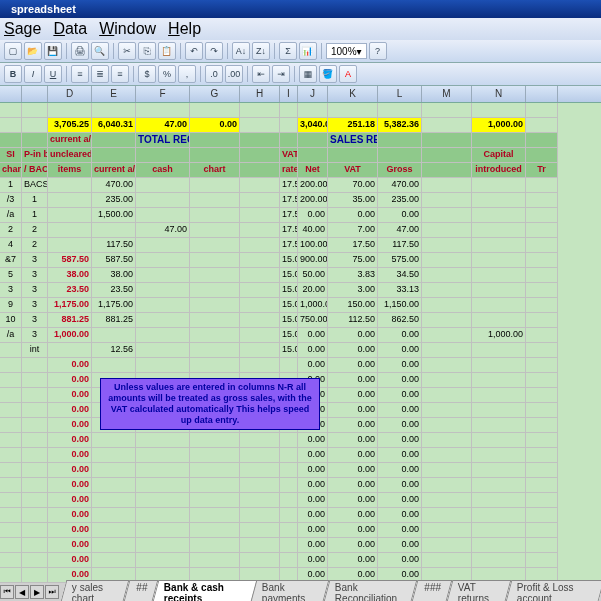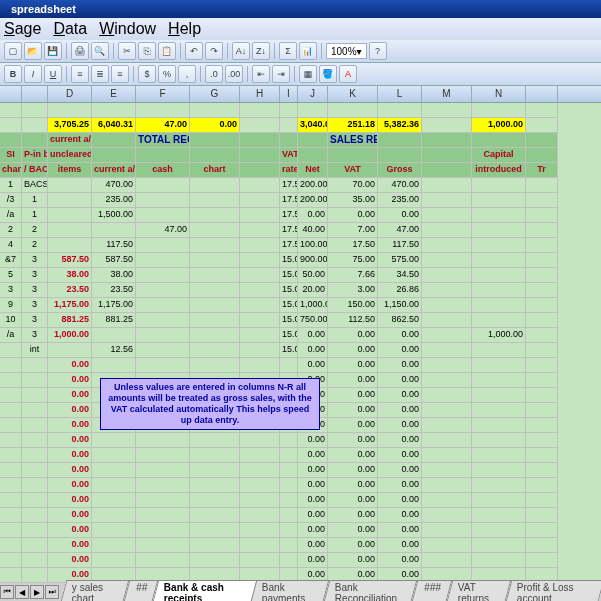--- a/index.html
+++ b/index.html
@@ -18,21 +18,21 @@
 .cell { border-right: 1px solid #c0c0c0; border-bottom: 1px solid #c0c0c0; font-size: 9px; padding: 1px 2px; text-align: right; overflow: hidden; white-space: nowrap; }
 .cell.left { text-align: left; }
 .cell.center { text-align: center; }
 .yellow { background: #ffff00; font-weight: bold; }
 .green { background: #c5e5c0; }
 .dgreen { background: #8fc98b; }
 .boldred { color: #c00020; font-weight: bold; }
 .red { color: #c00020; }
 .hdr { font-weight: bold; color: #b00020; font-size: 9px; text-align: center; }
 .hdr2 { font-weight: bold; color: #0000a0; font-size: 10px; }
-.note { position: absolute; left: 100px; top: 188px; width: 220px; background: #c4b5fd; border: 1.5px solid #0000a0; padding: 3px; font-size: 9px; color: #0000a0; text-align: center; line-height: 11px; z-index: 5; font-weight: bold;}
+.note { position: absolute; left: 100px; top: 188px; width: 220px; background: #8b5cf6; border: 1.5px solid #0000a0; padding: 3px; font-size: 9px; color: #0000a0; text-align: center; line-height: 11px; z-index: 5; font-weight: bold;}
 .tabs { position: absolute; bottom: 0; left: 0; right: 0; background: #d0d0d0; display: flex; align-items: center; height: 18px; font-size: 10px; }
 .tab { background: #fff; border: 1px solid #888; border-bottom: none; padding: 1px 8px; margin-right: 0; border-radius: 0 0 4px 4px; transform: skewX(-15deg); }
 .tab span { display: inline-block; transform: skewX(15deg); }
 .tab.active { background: #fff; font-weight: bold; }
 .tab.inactive { background: #e0e0e0; color: #444; }
 .navbtns { display: flex; gap: 1px; margin-right: 4px; }
 .navbtns div { width: 14px; height: 14px; background: #d8d8d8; border: 1px solid #888; display: flex; align-items: center; justify-content: center; font-size: 8px; }
 
 .cA{width:22px}.cB{width:26px}.cC{width:44px}.cD{width:44px}.cE{width:54px}.cF{width:50px}.cG{width:40px}.cH{width:18px}.cI{width:30px}.cJ{width:50px}.cK{width:44px}.cL{width:50px}.cM{width:54px}.cN{width:32px}
 .grid-wrap{position:relative;height:498px;overflow:hidden;background:#c5e5c0;}
@@ -306,38 +306,38 @@
       <div class="row">
         <div class="cell cA green center">5</div>
         <div class="cell cB green center">3</div>
         <div class="cell cC green boldred">38.00</div>
         <div class="cell cD green">38.00</div>
         <div class="cell cE green"></div>
         <div class="cell cF green"></div>
         <div class="cell cG green"></div>
         <div class="cell cH green center">15.0%</div>
         <div class="cell cI green">50.00</div>
-        <div class="cell cJ green">7.66</div>
+        <div class="cell cJ green">3.83</div>
         <div class="cell cK green">34.50</div>
         <div class="cell cL green"></div>
         <div class="cell cM green"></div>
         <div class="cell cN green"></div>
       </div>
       <div class="row">
         <div class="cell cA green center">3</div>
         <div class="cell cB green center">3</div>
         <div class="cell cC green boldred">23.50</div>
         <div class="cell cD green">23.50</div>
         <div class="cell cE green"></div>
         <div class="cell cF green"></div>
         <div class="cell cG green"></div>
         <div class="cell cH green center">15.0%</div>
         <div class="cell cI green">20.00</div>
         <div class="cell cJ green">3.00</div>
-        <div class="cell cK green">26.86</div>
+        <div class="cell cK green">33.13</div>
         <div class="cell cL green"></div>
         <div class="cell cM green"></div>
         <div class="cell cN green"></div>
       </div>
       <div class="row">
         <div class="cell cA green center">9</div>
         <div class="cell cB green center">3</div>
         <div class="cell cC green boldred">1,175.00</div>
         <div class="cell cD green">1,175.00</div>
         <div class="cell cE green"></div>

